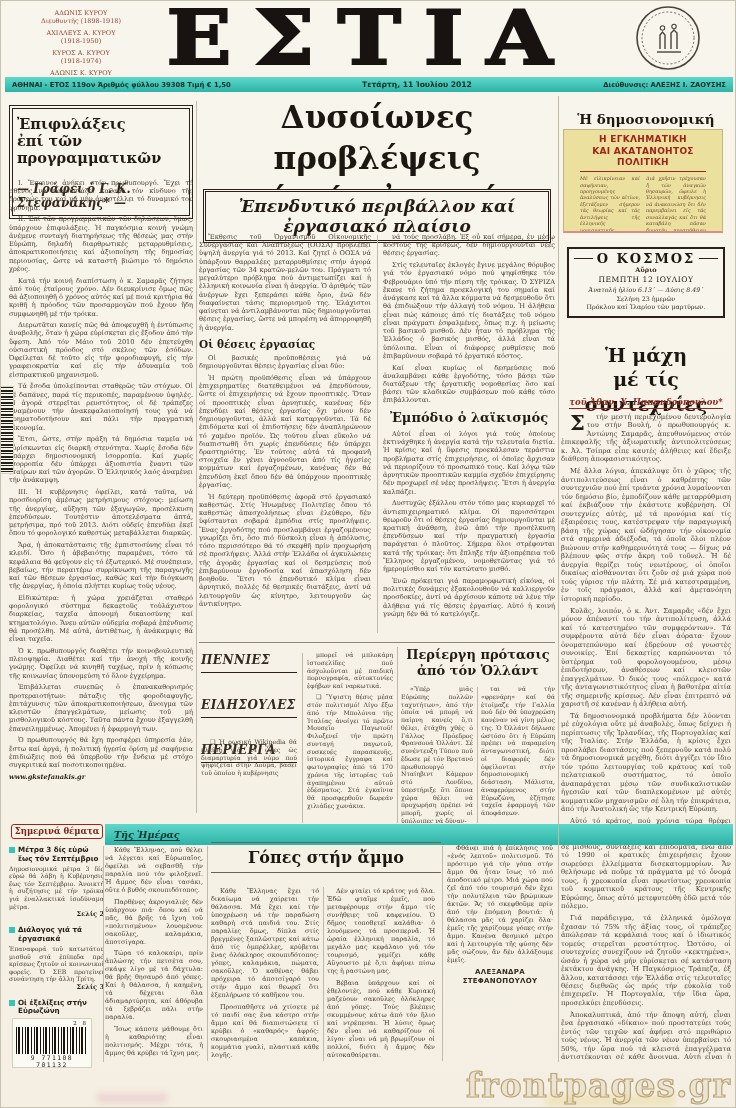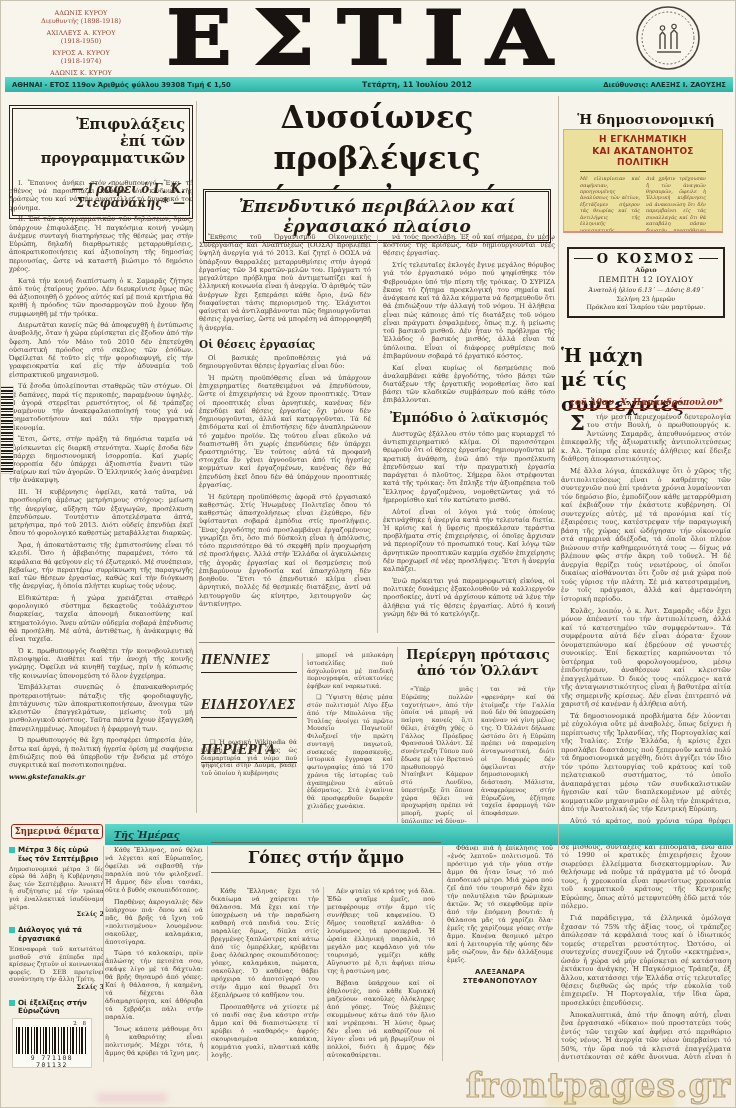--- a/index.html
+++ b/index.html
@@ -15,21 +15,21 @@
   .seal{position:absolute;left:634px;top:4px;width:66px;height:66px;}
   .dateband{position:absolute;left:4px;top:76px;width:728px;height:15px;box-sizing:border-box;
             background:linear-gradient(180deg,#5ed8ca,#2db3a7);display:flex;align-items:center;justify-content:space-between;
             padding:0 7px;font-family:"DejaVu Sans","Liberation Sans",sans-serif;font-size:6.8px;font-weight:bold;color:#0c2f2b;}
   .db-c{font-size:7.6px;}
   
   .tiny{font-size:6.6px;line-height:1.25;text-align:justify;color:#46382c;overflow:hidden;}
   .tiny p{margin:0 0 3.5px;text-indent:9px;}
   .t62{font-size:6.2px;}
   
-  .lbox{position:absolute;left:8px;top:104px;width:184px;box-sizing:border-box;border:4px double #2b211a;padding:6px 4px 5px;text-align:right;background:#f8f5ec;}
+  .lbox{position:absolute;left:8px;top:104px;width:184px;box-sizing:border-box;border:4px double #2b211a;padding:6px 4px 5px;text-align:left;background:#f8f5ec;}
   .lbox-t{font-size:14.5px;font-weight:bold;line-height:1.18;color:#241c14;}
   .lbox-by{margin-top:16px;font-size:12px;font-weight:bold;font-style:italic;color:#33281d;}
   .lbox-by::before{content:"— ";}  .lbox-by::after{content:" —";}
   .lbody{position:absolute;left:8px;top:178px;width:184px;height:634px;}
   .lurl{text-indent:0 !important;font-style:italic;font-weight:bold;color:#2f261c;}
   .spine-barcode{position:absolute;left:0;top:386px;width:12px;height:86px;outline:1px solid #d8d2c2;background:
       repeating-linear-gradient(180deg,#23201c 0 1px,#f7f4eb 1px 3px,#23201c 3px 5px,#f7f4eb 5px 6px);}
   
   .topics-hdr{position:absolute;left:10px;top:823px;width:92px;height:15px;line-height:13px;box-sizing:border-box;text-align:center;
               border:1px solid #a1221c;border-radius:3px;color:#7c2417;font-size:8.5px;font-weight:bold;background:#f6f2e4;}
@@ -72,21 +72,21 @@
           font-family:"DejaVu Sans","Liberation Sans",sans-serif;border-bottom:1px solid #9e2318;padding-bottom:2px;}
   .clip-b{margin-top:3px;column-count:2;column-gap:6px;font-size:4.9px;line-height:1.32;font-style:italic;color:#6e4c33;text-align:justify;}
   .clip-b p{margin:0 0 2px;}
   .kosmos{position:absolute;left:566px;top:246px;width:158px;box-sizing:border-box;border:2px solid #2b211a;background:#f8f5ec;
           padding:2px 5px 4px;text-align:center;}
   .kos-t{display:flex;align-items:center;gap:4px;font-size:13px;font-weight:bold;letter-spacing:2px;color:#1d1712;}
   .kos-t::before,.kos-t::after{content:"";flex:1;border-top:1.5px solid #2b211a;}
   .kos-l{font-size:6.3px;line-height:1.4;color:#3a2e22;}
   .kos-b{font-weight:bold;font-size:6.5px;}
   .kos-d{font-size:7.6px;letter-spacing:.5px;color:#2b211a;}
-  .battle-t{position:absolute;left:560px;top:342px;width:170px;text-align:left;font-size:19px;font-weight:bold;line-height:1.28;color:#1d1712;}
+  .battle-t{position:absolute;left:560px;top:342px;width:170px;text-align:center;font-size:19px;font-weight:bold;line-height:1.28;color:#1d1712;}
   .battle-by{position:absolute;left:560px;top:396px;width:170px;text-align:center;font-size:8.5px;font-weight:bold;font-style:italic;color:#8c2b1d;}
   .battle-by span{border-bottom:1px solid #8c2b1d;padding-bottom:1px;}
   .battle-body{position:absolute;left:560px;top:412px;width:170px;height:646px;font-size:6.8px;}
   .battle-body p:first-child::first-letter{float:left;font-size:21px;line-height:15px;padding:2px 2px 0 0;font-weight:bold;color:#231c15;}
   
   .imera-band{position:absolute;left:104px;top:823px;width:628px;height:21px;box-sizing:border-box;
               background:linear-gradient(180deg,#5ed8ca,#2db3a7);display:flex;align-items:center;padding:0 9px;}
   .imera-label{font-size:9.5px;font-weight:bold;font-style:italic;color:#10312d;border-bottom:1px solid #10312d;}
   .imera-col{position:absolute;left:104px;top:845px;width:98px;height:215px;font-size:6.4px;}
   .gopes-hd{position:absolute;left:210px;top:841px;width:230px;border-top:1.5px solid #6b6355;border-bottom:1.5px solid #6b6355;
@@ -192,22 +192,22 @@
       </div>
   </div>
   <div class="mcol mcolB tiny">
     <div>
         <p>νά τούς προσλάβη. Ἐξ οὗ καί σήμερα, ἐν μέσῳ κόστους τῆς κρίσεως, δέν δημιουργοῦνται νέες θέσεις ἐργασίας.</p>
         <p>Στίς τελευταῖες ἐκλογές ἔγινε μεγάλος θόρυβος γιά τόν ἐργασιακό νόμο πού ψηφίσθηκε τόν Φεβρουάριο ὑπό τήν πίεση τῆς τρόικας. Ὁ ΣΥΡΙΖΑ ἔκανε τό ζήτημα προεκλογική του σημαία καί ἀνάγκασε καί τά ἄλλα κόμματα νά δεσμευθοῦν ὅτι θά ἐπιδιώξουν τήν ἀλλαγή τοῦ νόμου. Ἡ ἀλήθεια εἶναι πώς κάποιες ἀπό τίς διατάξεις τοῦ νόμου εἶναι πράγματι ἐσφαλμένες, ὅπως π.χ. ἡ μείωσις τοῦ βασικοῦ μισθοῦ. Δέν ἦταν τό πρόβλημα τῆς Ἑλλάδος ὁ βασικός μισθός, ἀλλά εἶναι τά ὑπόλοιπα. Εἶναι οἱ διάφορες ρυθμίσεις πού ἐπιβαρύνουν σοβαρά τό ἐργατικό κόστος.</p>
         <p>Καί εἶναι κυρίως οἱ δεσμεύσεις πού ἀναλαμβάνει κάθε ἐργοδότης, τόσο βάσει τῶν διατάξεων τῆς ἐργατικῆς νομοθεσίας ὅσο καί βάσει τῶν κλαδικῶν συμβάσεων πού κάθε τόσο ἐπιβάλλονται.</p>
       </div>
     <div class="msubB">Ἐμπόδιο ὁ λαϊκισμός</div>
     <div>
+        <p>Αὐτοί εἶναι οἱ λόγοι γιά τούς ὁποίους ἐκτινάχθηκε ἡ ἀνεργία κατά τήν τελευταία διετία. Ἡ κρίσις καί ἡ ὕφεσις προεκάλεσαν τεράστια προβλήματα στίς ἐπιχειρήσεις, οἱ ὁποῖες ἄρχισαν νά περιορίζουν τό προσωπικό τους. Καί λόγῳ τῶν ἀρνητικῶν προοπτικῶν καμμία σχεδόν ἐπιχείρησις δέν προχωρεῖ σέ νέες προσλήψεις. Ἔτσι ἡ ἀνεργία καλπάζει.</p>
         <p>Δυστυχῶς ἐξάλλου στόν τόπο μας κυριαρχεῖ τό ἀντιεπιχειρηματικό κλίμα. Οἱ περισσότεροι θεωροῦν ὅτι οἱ θέσεις ἐργασίας δημιουργοῦνται μέ κρατική ἀνάθεση, ἐνῶ ἀπό τήν προσέλκυση ἐπενδύσεων καί τήν πραγματική ἐργασία παράγεται ὁ πλοῦτος. Σήμερα ὅλοι στρέφονται κατά τῆς τρόικας: ὅτι ἔπληξε τήν ἀξιοπρέπεια τοῦ Ἕλληνος ἐργαζομένου, νομοθετῶντας γιά τό ἡμερομίσθιο καί τόν κατώτατο μισθό.</p>
-        <p>Αὐτοί εἶναι οἱ λόγοι γιά τούς ὁποίους ἐκτινάχθηκε ἡ ἀνεργία κατά τήν τελευταία διετία. Ἡ κρίσις καί ἡ ὕφεσις προεκάλεσαν τεράστια προβλήματα στίς ἐπιχειρήσεις, οἱ ὁποῖες ἄρχισαν νά περιορίζουν τό προσωπικό τους. Καί λόγῳ τῶν ἀρνητικῶν προοπτικῶν καμμία σχεδόν ἐπιχείρησις δέν προχωρεῖ σέ νέες προσλήψεις. Ἔτσι ἡ ἀνεργία καλπάζει.</p>
         <p>Ἐνῶ πρόκειται γιά παραμορφωτική εἰκόνα, οἱ πολιτικές δυνάμεις ἐξακολουθοῦν νά καλλιεργοῦν προσδοκίες, ἀντί νά ἀρχίσουν κάποτε νά λένε τήν ἀλήθεια γιά τίς θέσεις ἐργασίας. Αὐτό ἡ κοινή γνώμη δέν θά τό κατελόγιζε.</p>
       </div>
   </div>
 
   <div class="pen-hs">
       <div class="pen-h">ΠΕΝΝΙΕΣ</div>
       <div class="pen-h">ΕΙΔΗΣΟΥΛΕΣ</div>
       <div class="pen-h">ΠΕΡΙΕΡΓΑ</div>
     </div>
   <div class="pen-c1 tiny t62">

